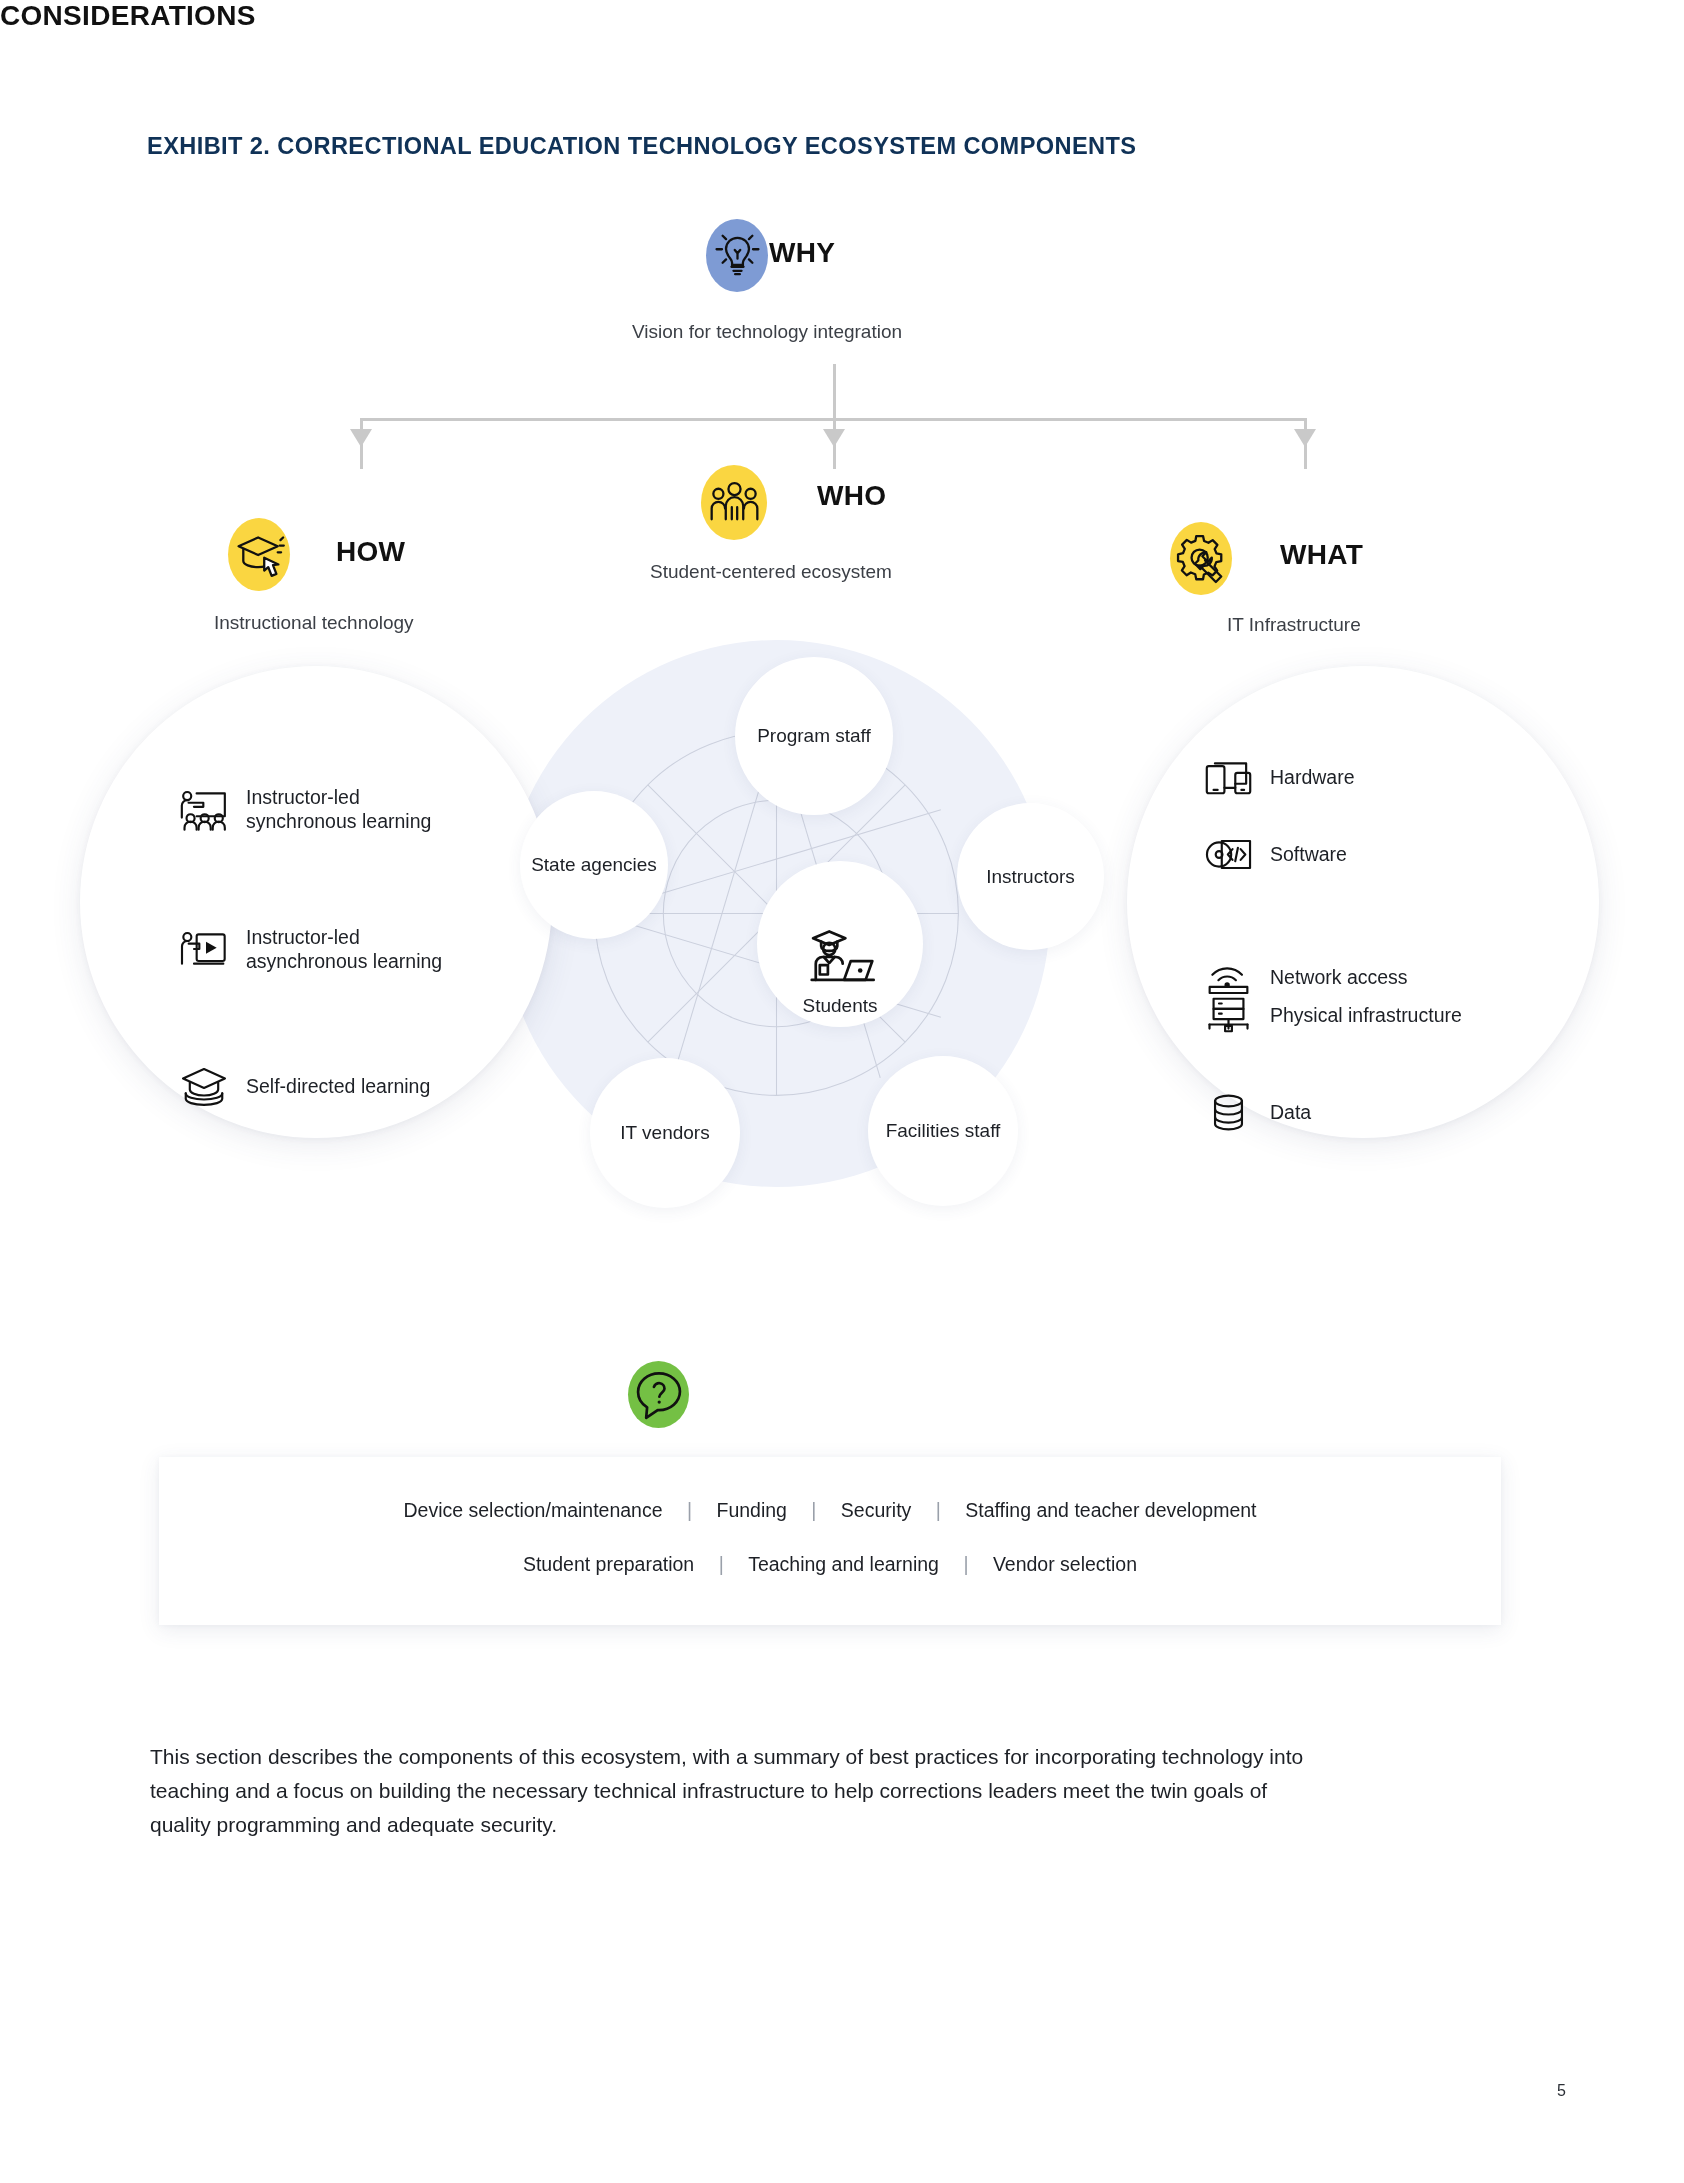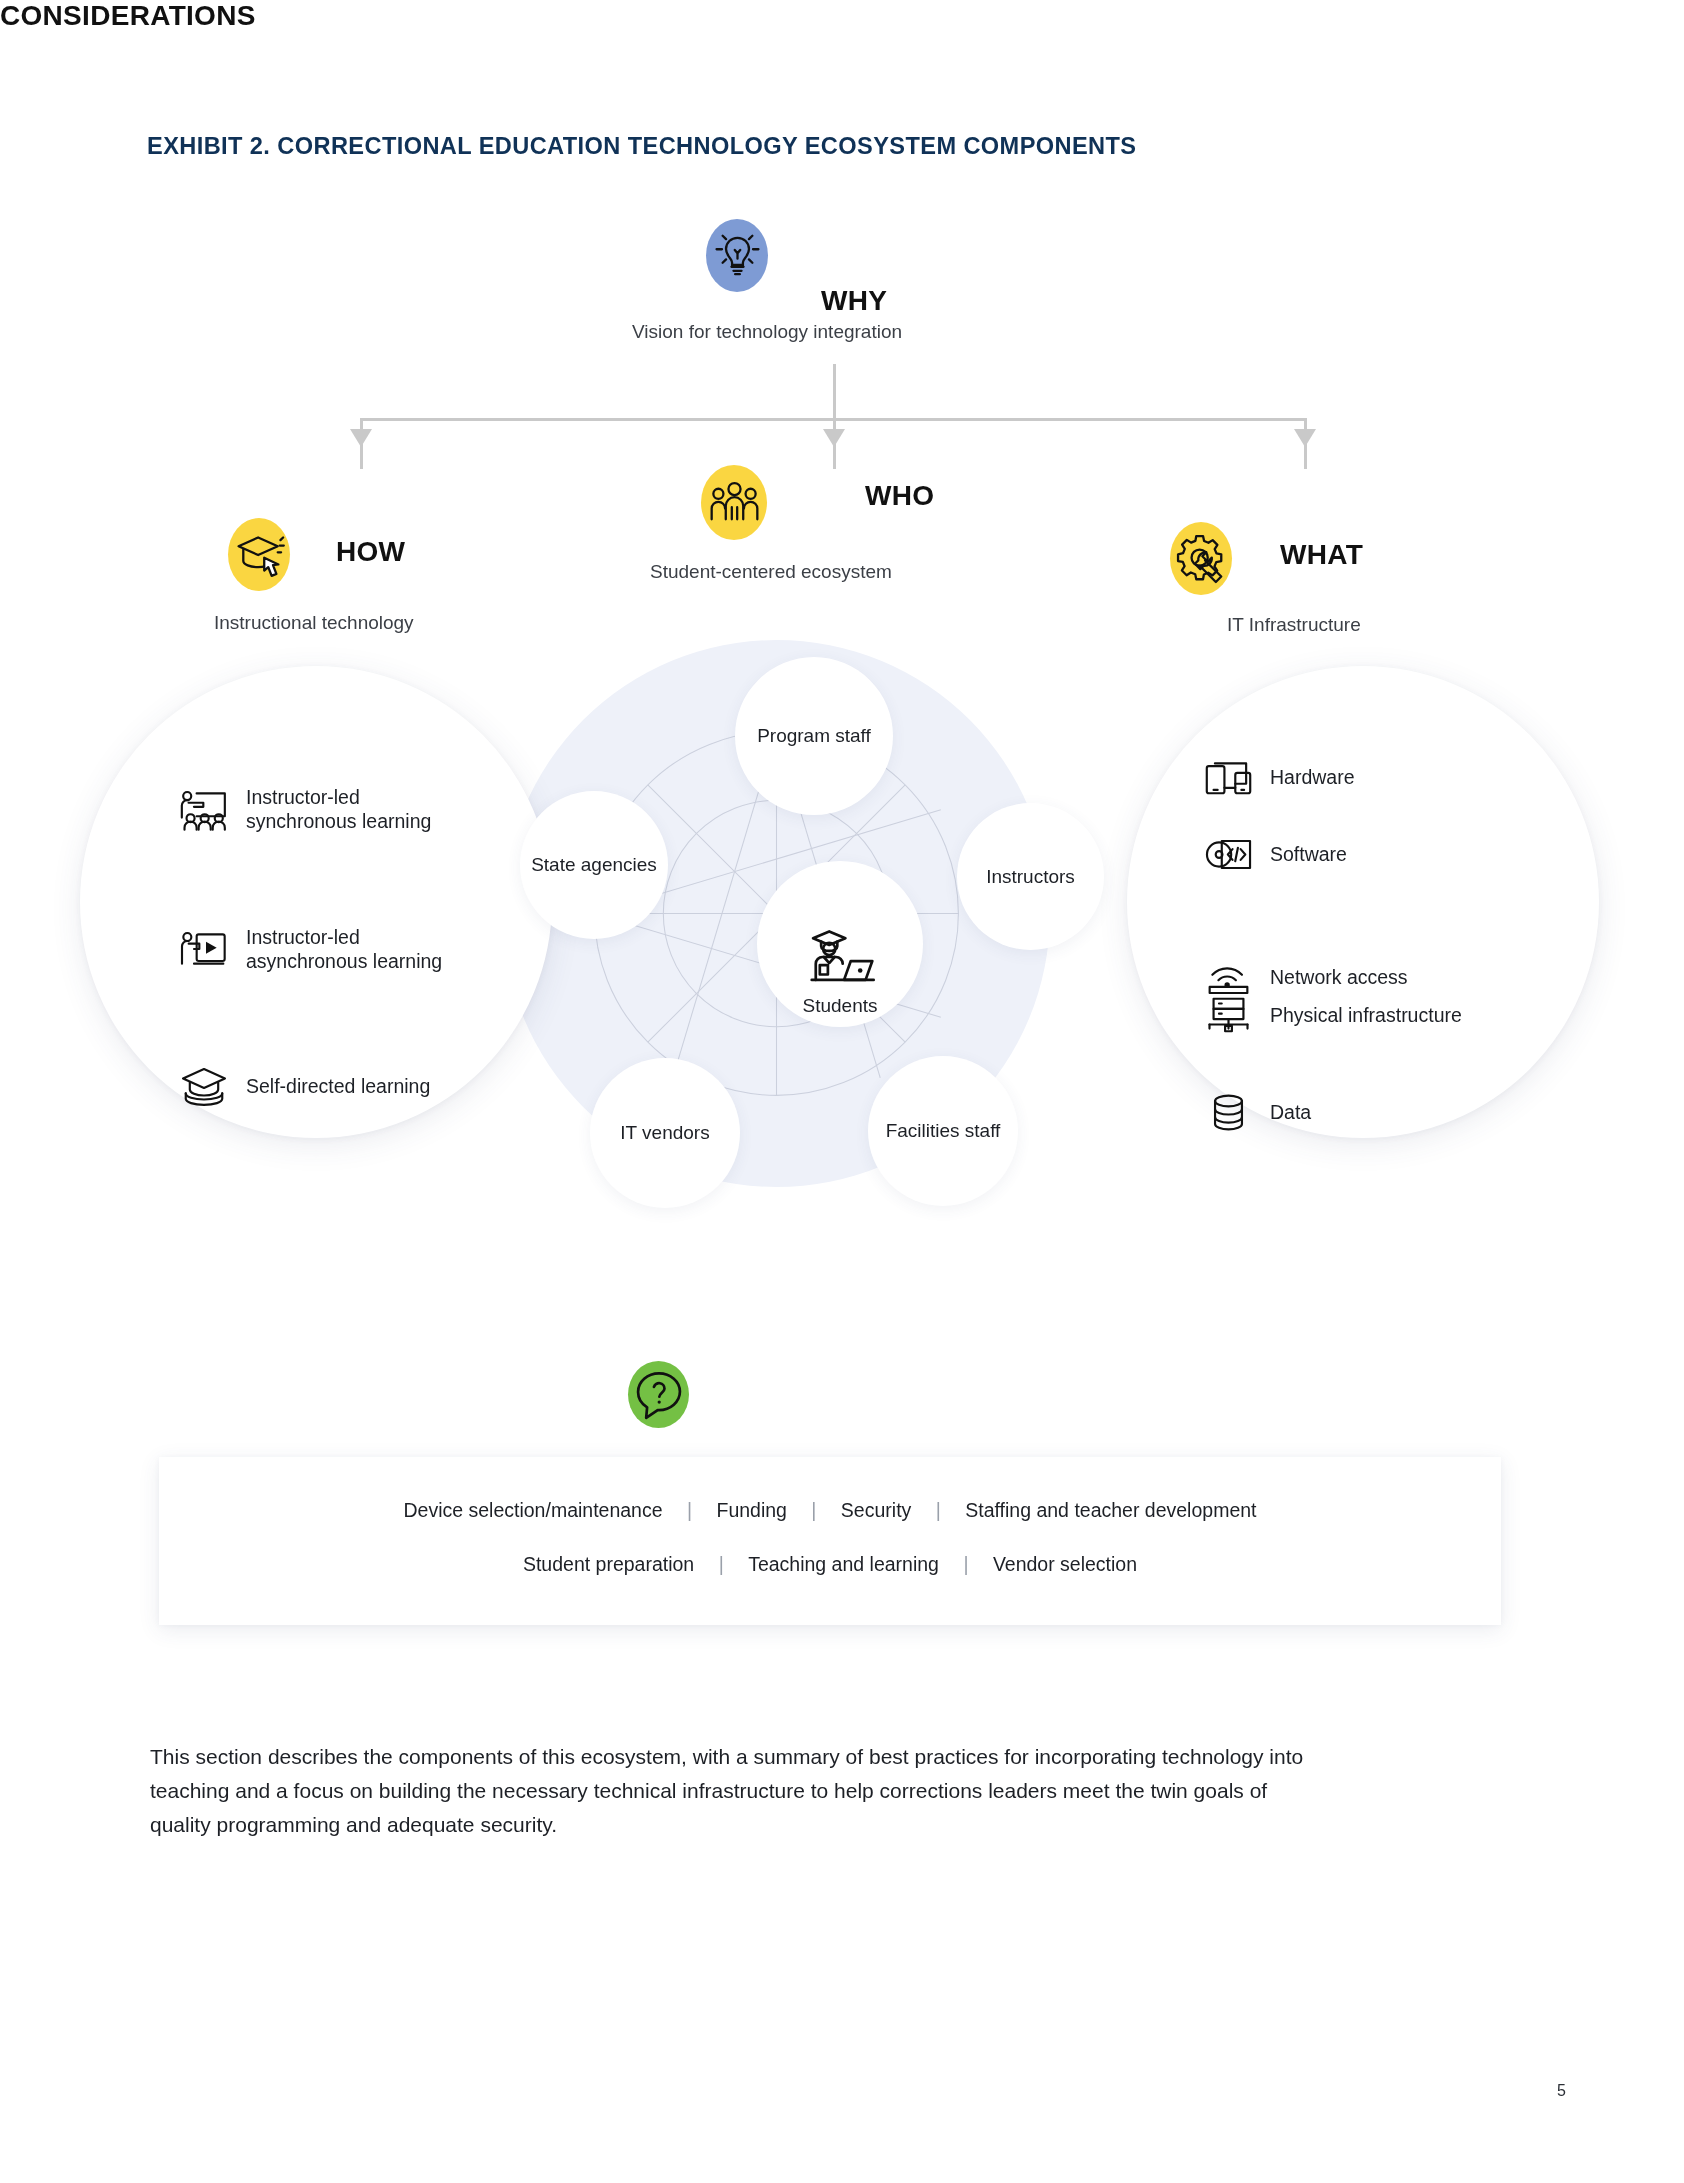--- a/index.html
+++ b/index.html
@@ -27,21 +27,21 @@
     position:absolute;font-size:28px;font-weight:bold;color:#111;
     letter-spacing:0.3px;white-space:nowrap;
   }
   .sub-label{
     position:absolute;font-size:19px;color:#3b3f46;white-space:nowrap;
     text-align:center;
   }
 
   
   #why-badge{left:706px;top:219px;width:62px;height:73px;background:#7e9bd4;}
-  #why-word{left:821px;top:237px;margin-top:48px;}
+  #why-word{left:769px;top:237px;}
   #why-sub{left:632px;top:321px;}
 
   
   .conn{position:absolute;background:#c9c9c9;}
   .conn-v-top{left:833px;top:364px;width:3.4px;height:57px;}
   .conn-h{left:360px;top:418px;width:947px;height:3.4px;}
   .conn-v-l{left:360px;top:418px;width:3.4px;height:51px;}
   .conn-v-c{left:833px;top:418px;width:3.4px;height:51px;}
   .conn-v-r{left:1304px;top:418px;width:3.4px;height:51px;}
   .arrowhead{position:absolute;width:0;height:0;
@@ -50,21 +50,21 @@
   .ah-l{left:350px;top:429px;}
   .ah-c{left:823px;top:429px;}
   .ah-r{left:1294px;top:429px;}
 
   
   #how-badge{left:228px;top:518px;width:62px;height:73px;background:#fad641;}
   #how-word{left:336px;top:536px;}
   #how-sub{left:214px;top:612px;}
 
   #who-badge{left:701px;top:465px;width:66px;height:75px;background:#fad641;}
-  #who-word{left:817px;top:480px;margin-left:48px;}
+  #who-word{left:817px;top:480px;}
   #who-sub{left:650px;top:561px;}
 
   #what-badge{left:1170px;top:522px;width:62px;height:73px;background:#fad641;}
   #what-word{left:1280px;top:539px;}
   #what-sub{left:1227px;top:614px;}
 
   
   .bigcircle{position:absolute;border-radius:50%;}
   #circle-center{
     left:503px;top:640px;width:547px;height:547px;

